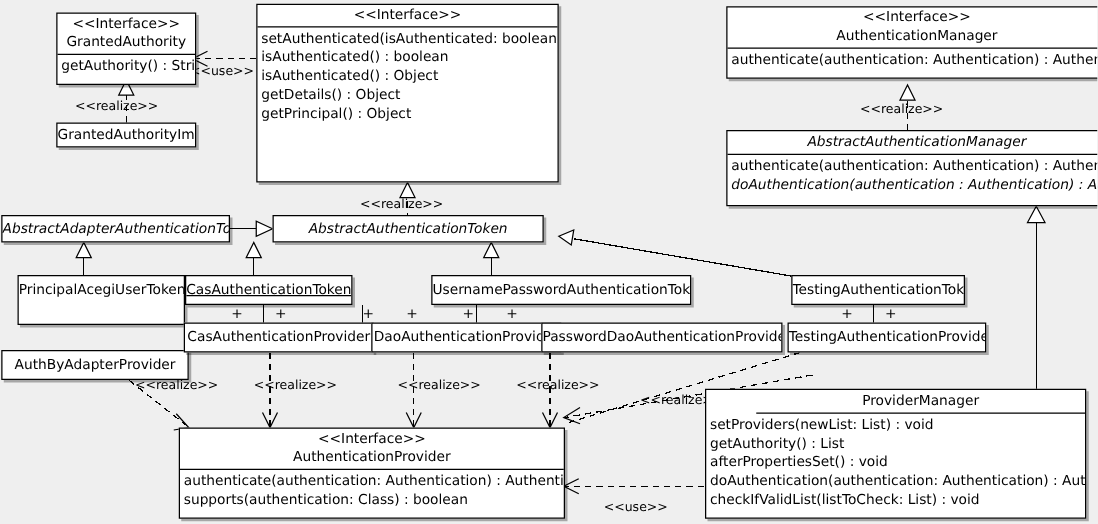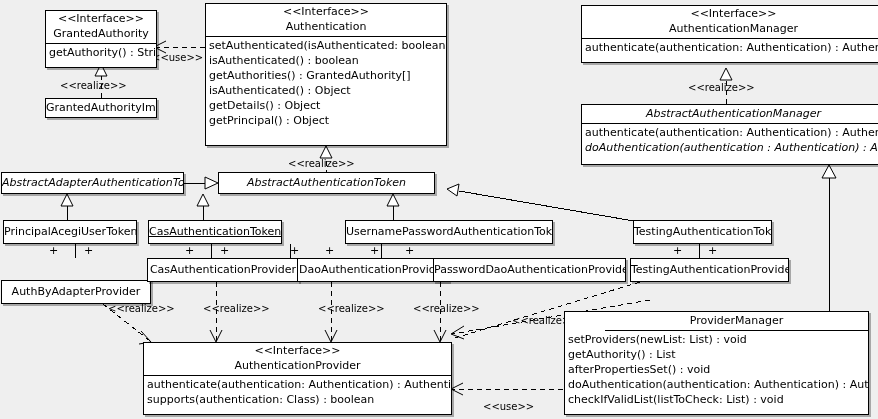--- a/index.html
+++ b/index.html
@@ -237,26 +237,24 @@
     <div class="uml-members">
       <div class="member">getAuthority() : String</div>
     </div>
   </div>
 
   <div class="namebox" style="left:45px; top:98px; width:112px; height:20px;">GrantedAuthorityImpl</div>
 
   <div class="uml-class" style="left:205px; top:3px; width:242px; height:143px;">
     <div class="uml-header with-compartment">
       <span class="stereotype">&lt;&lt;Interface&gt;&gt;</span>
-      <span class="cls-name">Authentication</span>
     </div>
     <div class="uml-members">
       <div class="member">setAuthenticated(isAuthenticated: boolean) : void</div>
       <div class="member">isAuthenticated() : boolean</div>
-      <div class="member">getAuthorities() : GrantedAuthority[]</div>
       <div class="member">isAuthenticated() : Object</div>
       <div class="member">getDetails() : Object</div>
       <div class="member">getPrincipal() : Object</div>
     </div>
   </div>
 
   <div class="uml-class" style="left:581px; top:5px; width:305px; height:58px;">
     <div class="uml-header with-compartment">
       <span class="stereotype">&lt;&lt;Interface&gt;&gt;</span>
       <span class="cls-name">AuthenticationManager</span>
@@ -273,21 +271,21 @@
     <div class="uml-members">
       <div class="member">authenticate(authentication: Authentication) : Authentication</div>
       <div class="member italic">doAuthentication(authentication : Authentication) : Authentication</div>
     </div>
   </div>
 
   <div class="namebox italic" style="left:1px; top:172px; width:183px; height:22px; line-height:20px;">AbstractAdapterAuthenticationToken</div>
 
   <div class="namebox italic" style="left:218px; top:172px; width:217px; height:22px; line-height:20px;font-style:italic;">AbstractAuthenticationToken</div>
 
-  <div class="namebox" style="left:3px; top:220px; width:134px; height:24px; line-height:22px;">PrincipalAcegiUserToken</div>
+  <div class="namebox" style="left:14px; top:220px; width:134px; height:40px; line-height:22px;">PrincipalAcegiUserToken</div>
   <div class="namebox" style="left:148px; top:220px; width:134px; height:24px; line-height:22px;text-decoration:underline;">CasAuthenticationToken</div>
   <div class="namebox" style="left:345px; top:220px; width:208px; height:24px; line-height:22px;">UsernamePasswordAuthenticationToken</div>
   <div class="namebox" style="left:633px; top:220px; width:139px; height:24px; line-height:22px;">TestingAuthenticationToken</div>
 
   <div class="namebox" style="left:1px; top:258px; width:150px; height:24px; line-height:22px;margin-top:22px;">AuthByAdapterProvider</div>
   <div class="namebox" style="left:147px; top:258px; width:152px; height:24px; line-height:22px;">CasAuthenticationProvider</div>
   <div class="namebox" style="left:297px; top:258px; width:152px; height:24px; line-height:22px;">DaoAuthenticationProvider</div>
   <div class="namebox" style="left:433px; top:258px; width:193px; height:24px; line-height:22px;">PasswordDaoAuthenticationProvider</div>
   <div class="namebox" style="left:630px; top:258px; width:159px; height:24px; line-height:22px;">TestingAuthenticationProvider</div>
 

